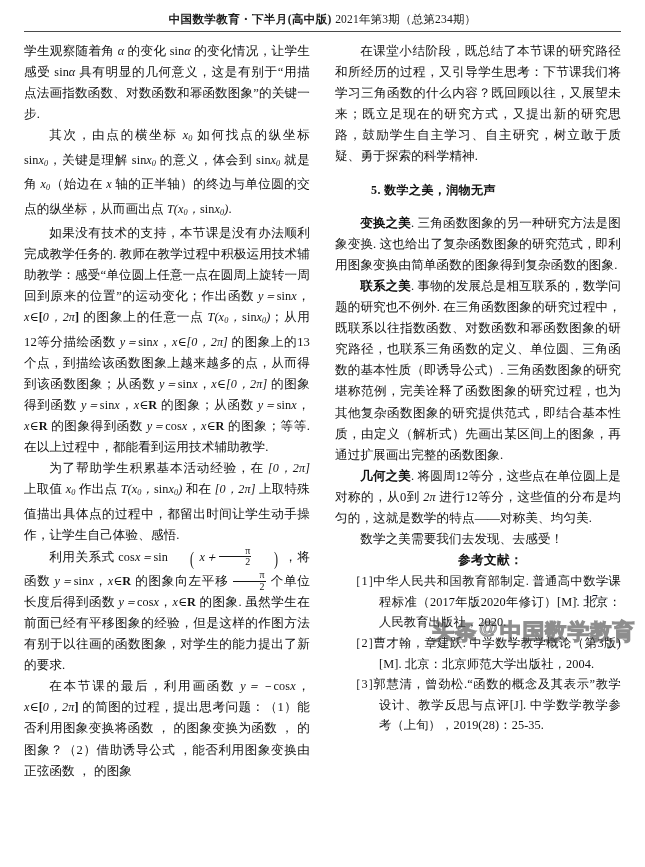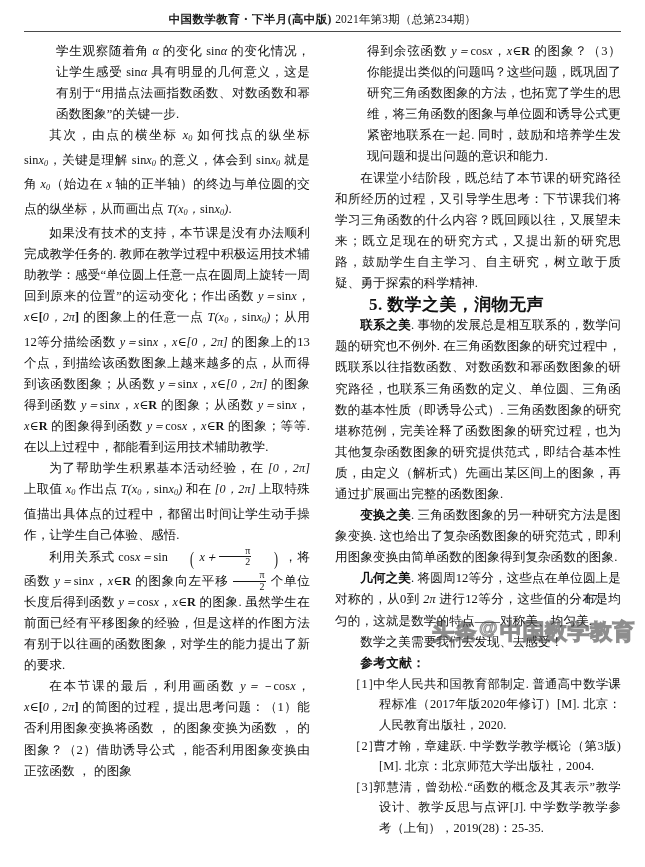--- a/index.html
+++ b/index.html
@@ -68,38 +68,39 @@
 
   p.para {
     margin: 0;
     font-size: 12.6px;
     line-height: 21.1px;
     text-align: justify;
     text-justify: inter-ideograph;
     text-indent: 2em;
     letter-spacing: .1px;
   }
-  p.para.noindent { text-indent: 0; margin-left: 32px; }
+  p.para.noindent { text-indent: 0; }
 
   h4.sec {
-    margin: 0;
-    font-size: 17px;
+    margin: 12px;
+    font-size: 12px;
     line-height: 21.1px;
     font-weight: bold;
     text-indent: 2em;
     letter-spacing: .4px;
   }
 
   h4.refs-title {
     margin: 0;
     font-size: 12.6px;
     line-height: 21.1px;
     font-weight: bold;
     text-indent: 2em;
     letter-spacing: .4px;
+    text-align: center;
   }
 
   .lead { font-weight: bold; }
 
   
   .m {
     font-family: "Liberation Serif", "DejaVu Serif", serif;
     font-style: italic;
     font-size: 12.2px;
     white-space: nowrap;
@@ -207,30 +208,29 @@
       <p class="para">其次，由点的横坐标 <span class="m">x<sub>0</sub></span> 如何找点的纵坐标 <span class="m"><span class="up">sin</span>x<sub>0</sub></span>，关键是理解 <span class="m"><span class="up">sin</span>x<sub>0</sub></span> 的意义，体会到 <span class="m"><span class="up">sin</span>x<sub>0</sub></span> 就是角 <span class="m">x<sub>0</sub></span>（始边在 <span class="m">x</span> 轴的正半轴）的终边与单位圆的交点的纵坐标，从而画出点 <span class="m">T(x<sub>0</sub>，<span class="up">sin</span>x<sub>0</sub>)</span>.</p>
 
       <p class="para">如果没有技术的支持，本节课是没有办法顺利完成教学任务的. 教师在教学过程中积极运用技术辅助教学：感受“单位圆上任意一点在圆周上旋转一周回到原来的位置”的运动变化；作出函数 <span class="m">y＝<span class="up">sin</span>x</span>，<span class="m">x∈<span class="bb">[</span>0，2π<span class="bb">]</span></span> 的图象上的任意一点 <span class="m">T(x<sub>0</sub>，<span class="up">sin</span>x<sub>0</sub>)</span>；从用12等分描绘函数 <span class="m">y＝<span class="up">sin</span>x</span>，<span class="m">x∈[0，2π]</span> 的图象上的13个点，到描绘该函数图象上越来越多的点，从而得到该函数图象；从函数 <span class="m">y＝<span class="up">sin</span>x</span>，<span class="m">x∈[0，2π]</span> 的图象得到函数 <span class="m">y＝<span class="up">sin</span>x</span>，<span class="m">x∈<span class="bb">R</span></span> 的图象；从函数 <span class="m">y＝<span class="up">sin</span>x</span>，<span class="m">x∈<span class="bb">R</span></span> 的图象得到函数 <span class="m">y＝<span class="up">cos</span>x</span>，<span class="m">x∈<span class="bb">R</span></span> 的图象；等等. 在以上过程中，都能看到运用技术辅助教学.</p>
 
       <p class="para">为了帮助学生积累基本活动经验，在 <span class="m">[0，2π]</span> 上取值 <span class="m">x<sub>0</sub></span> 作出点 <span class="m">T(x<sub>0</sub>，<span class="up">sin</span>x<sub>0</sub>)</span> 和在 <span class="m">[0，2π]</span> 上取特殊值描出具体点的过程中，都留出时间让学生动手操作，让学生自己体验、感悟.</p>
       <p class="para">利用关系式 <span class="m"><span class="up">cos</span>x＝<span class="up">sin</span><span class="bigparen">(</span>x＋<span class="frac"><span class="num">π</span><span class="den">2</span></span><span class="bigparen">)</span></span>，将函数 <span class="m">y＝<span class="up">sin</span>x</span>，<span class="m">x∈<span class="bb">R</span></span> 的图象向左平移 <span class="m"><span class="frac"><span class="num">π</span><span class="den">2</span></span></span> 个单位长度后得到函数 <span class="m">y＝<span class="up">cos</span>x</span>，<span class="m">x∈<span class="bb">R</span></span> 的图象. 虽然学生在前面已经有平移图象的经验，但是这样的作图方法有别于以往画的函数图象，对学生的能力提出了新的要求.</p>
       <p class="para">在本节课的最后，利用画函数 <span class="m">y＝－<span class="up">cos</span>x</span>，<span class="m">x∈<span class="bb">[</span>0，2π<span class="bb">]</span></span> 的简图的过程，提出思考问题：（1）能否利用图象变换将函数 ， 的图象变换为函数 ， 的图象？（2）借助诱导公式 ，能否利用图象变换由正弦函数 ， 的图象</p>
     </div>
 
     <div class="col">
-      <p class="para noindent">得到余弦函数 <span class="m">y＝<span class="up">cos</span>x</span>，<span class="m">x∈<span class="bb">R</span></span> 的图象？（3）你能提出类似的问题吗？这些问题，既巩固了研究三角函数图象的方法，也拓宽了学生的思维，将三角函数的图象与单位圆和诱导公式更紧密地联系在一起. 同时，鼓励和培养学生发现问题和提出问题的意识和能力.</p>
       <p class="para">在课堂小结阶段，既总结了本节课的研究路径和所经历的过程，又引导学生思考：下节课我们将学习三角函数的什么内容？既回顾以往，又展望未来；既立足现在的研究方式，又提出新的研究思路，鼓励学生自主学习、自主研究，树立敢于质疑、勇于探索的科学精神.</p>
 
       <h4 class="sec">5. 数学之美，润物无声</h4>
 
+      <p class="para">
+        <span class="lead">变换之美</span><span>. 三角函数图象的另一种研究方法是图象变换. 这也给出了复杂函数图象的研究范式，即利用图象变换由简单函数的图象得到复杂函数的图象.</span>
+      </p>
       <p class="para">
         <span class="lead">联系之美</span><span>. 事物的发展总是相互联系的，数学问题的研究也不例外. 在三角函数图象的研究过程中，既联系以往指数函数、对数函数和幂函数图象的研究路径，也联系三角函数的定义、单位圆、三角函数的基本性质（即诱导公式）. 三角函数图象的研究堪称范例，完美诠释了函数图象的研究过程，也为其他复杂函数图象的研究提供范式，即结合基本性质，由定义（解析式）先画出某区间上的图象，再通过扩展画出完整的函数图象.</span>
-      </p>
-      <p class="para">
-        <span class="lead">变换之美</span><span>. 三角函数图象的另一种研究方法是图象变换. 这也给出了复杂函数图象的研究范式，即利用图象变换由简单函数的图象得到复杂函数的图象.</span>
       </p>
       <p class="para">
         <span class="lead">几何之美</span><span>. 将圆周12等分，这些点在单位圆上是对称的，从0到 <span class="m">2π</span> 进行12等分，这些值的分布是均匀的，这就是数学的特点——对称美、均匀美.</span>
       </p>
 
       <p class="para">数学之美需要我们去发现、去感受！</p>
 
       <h4 class="refs-title">参考文献：</h4>
 
       <ol class="refs">

